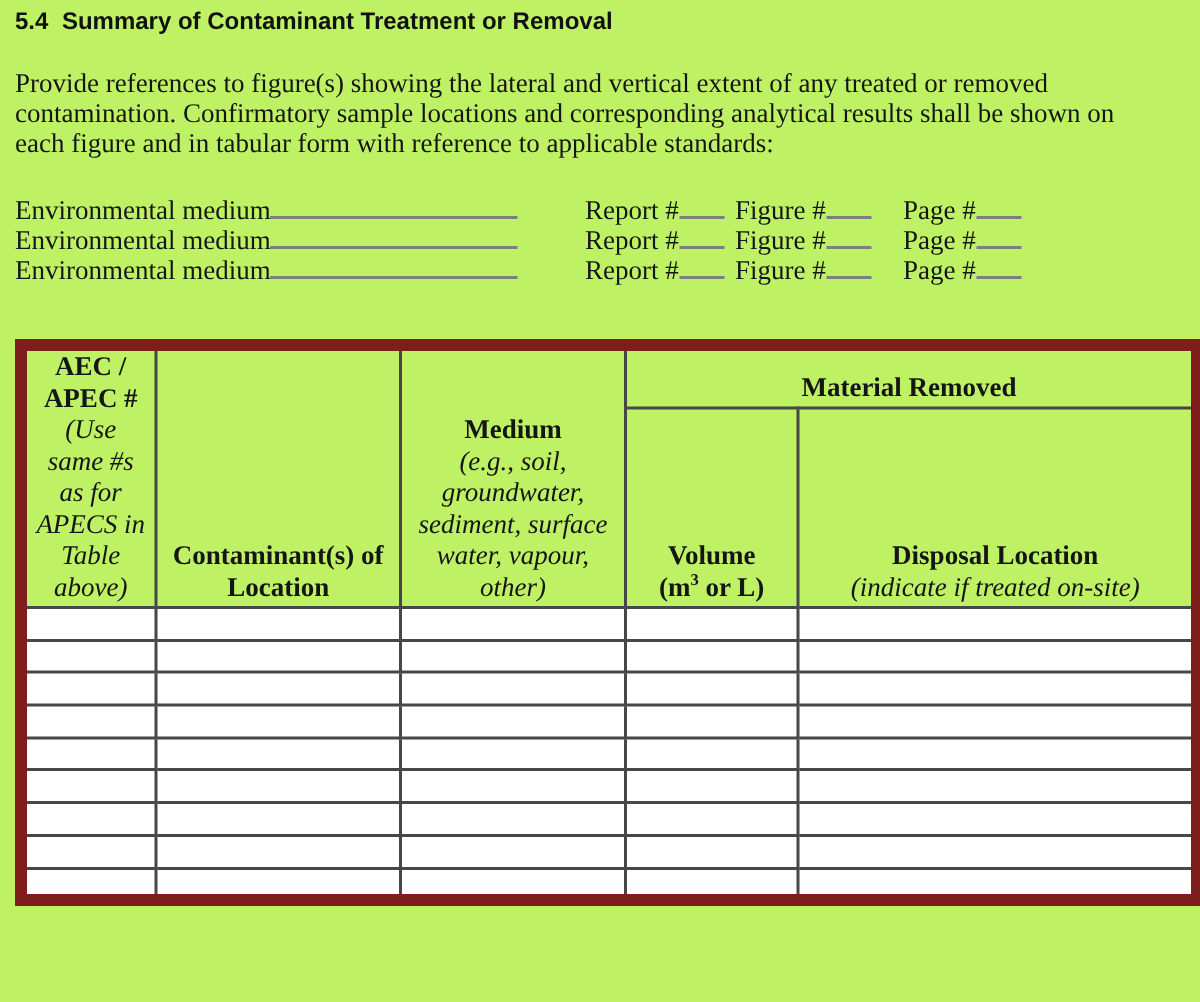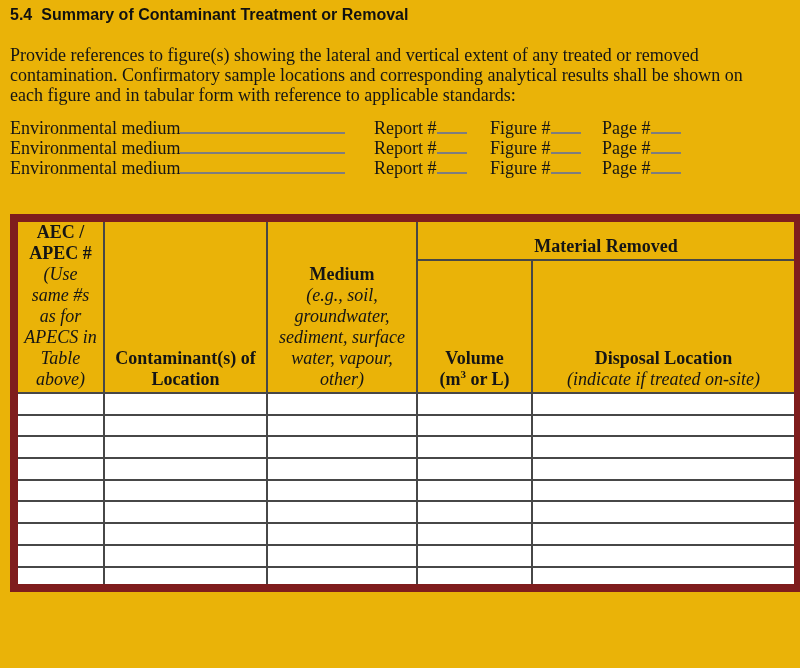--- a/index.html
+++ b/index.html
@@ -1,19 +1,19 @@
 <!DOCTYPE html>
 <html><head>
 <meta charset="utf-8">
 <style>
   * { box-sizing: border-box; }
   html, body { margin: 0; padding: 0; background: #ffffff; }
   .page {
     width: 800px; height: 668px;
-    background: #eab308;
+    background: #bef264;
     color: #151515;
     font-family: "Liberation Serif", serif;
     font-size: 18px;
     padding: 0 10px;
     position: relative;
     overflow: hidden;
   }
   .heading {
     padding-top: 5px;
     font-family: "Liberation Sans", sans-serif;
@@ -27,32 +27,32 @@
     margin: 21px 0 0 0;
     font-style: italic;
     line-height: 21.5px;
     white-space: pre-line;
   }
   .para {
     margin: 20px 0 0 0;
     line-height: 20px;
     white-space: pre-line;
   }
-  .ref-lines { margin-top: 13px; }
+  .ref-lines { margin-top: 25px; }
   .ref-line { position: relative; height: 20px; line-height: 20px; }
   .blank {
     display: inline-block;
     border-bottom: 2px solid #7e7e7e;
     height: 15px;
     vertical-align: baseline;
   }
   .blank-label { width: 165px; }
   .blank-num { width: 30px; }
   .grp { position: absolute; top: 0; white-space: nowrap; }
-  .grp-report { left: 364px; }
+  .grp-report { left: 380px; }
   .grp-figure { left: 480px; text-align: center; }
   .grp-page  { left: 592px; }
 
   table.main {
     border-collapse: collapse;
     table-layout: fixed;
     width: 784px;
     margin-top: 36px;
     border: 8px solid #7f1d1d;
   }

